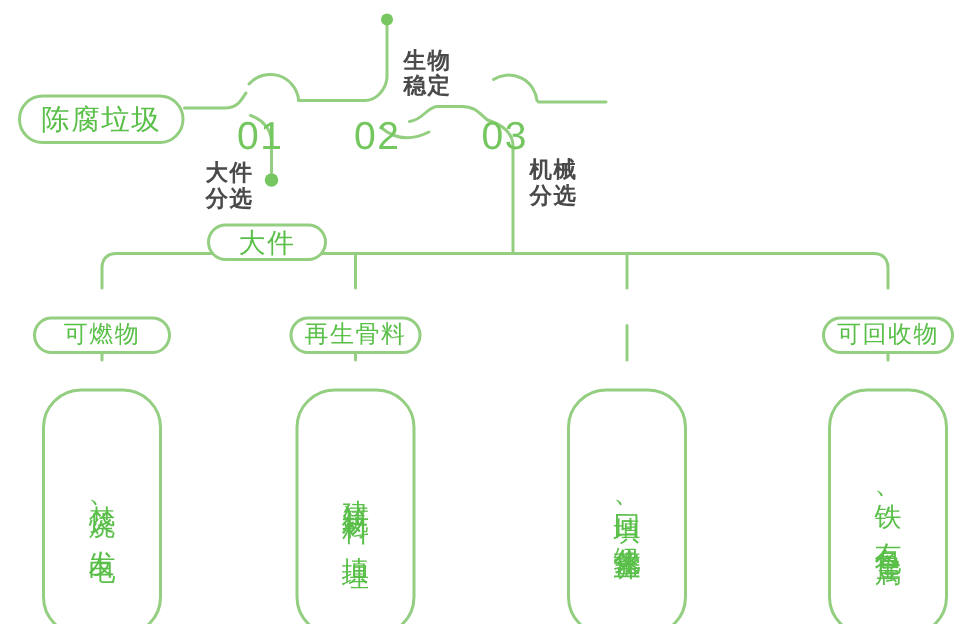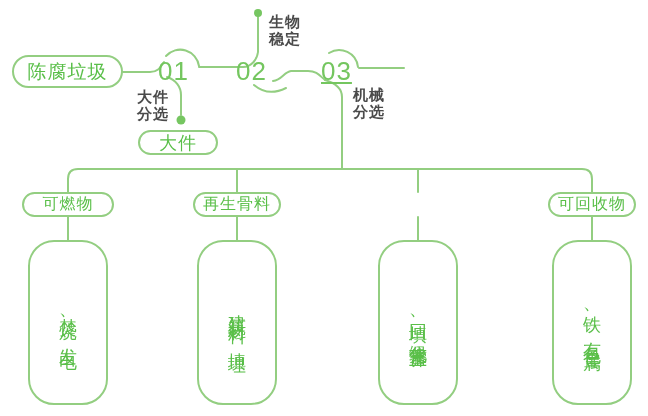--- a/index.html
+++ b/index.html
@@ -1,42 +1,42 @@
 <!DOCTYPE html>
 <html><head>
 <meta charset="utf-8">
 <style>
   html,body{margin:0;padding:0;background:#fff;}
   .canvas{
     position:relative;width:648px;height:416px;background:#ffffff;overflow:hidden;
     font-family:"Liberation Sans","DejaVu Sans",sans-serif;
   }
   .layer{position:absolute;left:0;top:0;width:648px;height:416px;}
-  .abs{position:absolute;box-sizing:border-box;}
+  .abs{position:absolute;box-sizing:border-box;margin-top:19px;}
   
   .pill{
     border:2px solid #93ce81;border-radius:17px;color:#5abf49;
     display:flex;align-items:center;justify-content:center;
     background:#fff;letter-spacing:1px;
   }
-  .source-pill{left:12px;top:55px;width:111px;height:33px;font-size:19px;}
+  .source-pill{left:12px;top:44px;width:111px;height:33px;font-size:19px;}
   .bulky-pill{left:138px;top:130px;width:80px;height:25px;font-size:18px;border-radius:13px;}
   .cat-pill{top:192px;height:25px;font-size:16px;border-radius:13px;}
   .cat-1{left:22px;width:92px;}
   .cat-2{left:193px;width:88px;text-align:center;}
   .cat-3{left:379px;width:78px;}
   .cat-4{left:548px;width:88px;}
   
   .step-num{
     top:57px;height:28px;line-height:28px;text-align:left;
     font-size:26px;color:#74c65f;font-weight:400;letter-spacing:1px;
   }
   .num-1{left:158px;width:43px;}
   .num-2{left:236px;width:44px;}
-  .num-3{left:321px;width:44px;text-decoration:underline;}
+  .num-3{left:321px;width:44px;}
   
   .anno{
     color:#4a4a4a;font-size:15px;line-height:17px;font-weight:600;
     white-space:pre-line;letter-spacing:1px;
   }
   .anno-bio{left:269px;top:13px;}
   .anno-bulky{left:137px;top:88px;}
   .anno-mech{left:353px;top:86px;text-align:center;}
   
   .outcome-box{

